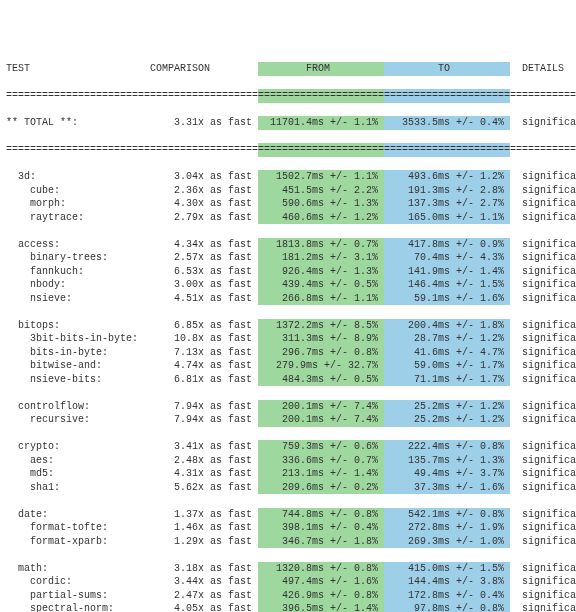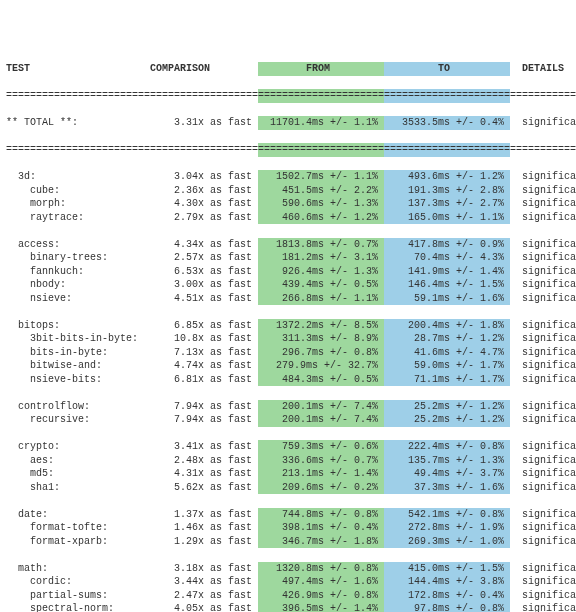--- a/index.html
+++ b/index.html
@@ -13,21 +13,21 @@
     white-space: pre;
   }
   .hl-from { background: #9ed89e; }
   .hl-to { background: #9ecfe8; }
   
   .c-test    { display: inline-block; width: 24ch; }
   .c-comp    { display: inline-block; width: 18ch; }
   .c-from    { display: inline-block; width: 21ch; text-align: left; }
   .c-to      { display: inline-block; width: 21ch; text-align: left; }
   .c-det     { display: inline-block; width: 14ch; }
-  .hdr { font-weight: bold; }
+  .hdr { font-weight: normal; }
   .row { display: block; height: 13.5px; }
   .sep { letter-spacing: 0; color:#333; }
 </style>
 </head>
 <body>
 
 
 
 <div id="root"><span class="row hdr"><span class="c-test">TEST                    </span><span class="c-comp">COMPARISON        </span><span class="c-from hl-from">        FROM         </span><span class="c-to hl-to">         TO          </span><span class="c-det">  DETAILS</span></span><span class="row"><span class="c-test"></span><span class="c-comp"></span><span class="c-from hl-from"></span><span class="c-to hl-to"></span><span class="c-det"></span></span><span class="row sep"><span class="c-test">========================</span><span class="c-comp">==================</span><span class="c-from hl-from">=====================</span><span class="c-to hl-to">=====================</span><span class="c-det">==============</span></span><span class="row"><span class="c-test"></span><span class="c-comp"></span><span class="c-from hl-from"></span><span class="c-to hl-to"></span><span class="c-det"></span></span><span class="row"><span class="c-test">** TOTAL **:            </span><span class="c-comp">    3.31x as fast </span><span class="c-from hl-from">  11701.4ms +/- 1.1% </span><span class="c-to hl-to">   3533.5ms +/- 0.4% </span><span class="c-det">  significant</span></span><span class="row"><span class="c-test"></span><span class="c-comp"></span><span class="c-from hl-from"></span><span class="c-to hl-to"></span><span class="c-det"></span></span><span class="row sep"><span class="c-test">========================</span><span class="c-comp">==================</span><span class="c-from hl-from">=====================</span><span class="c-to hl-to">=====================</span><span class="c-det">==============</span></span><span class="row"><span class="c-test"></span><span class="c-comp"></span><span class="c-from hl-from"></span><span class="c-to hl-to"></span><span class="c-det"></span></span><span class="row"><span class="c-test">  3d:                   </span><span class="c-comp">    3.04x as fast </span><span class="c-from hl-from">   1502.7ms +/- 1.1% </span><span class="c-to hl-to">    493.6ms +/- 1.2% </span><span class="c-det">  significant</span></span><span class="row"><span class="c-test">    cube:               </span><span class="c-comp">    2.36x as fast </span><span class="c-from hl-from">    451.5ms +/- 2.2% </span><span class="c-to hl-to">    191.3ms +/- 2.8% </span><span class="c-det">  significant</span></span><span class="row"><span class="c-test">    morph:              </span><span class="c-comp">    4.30x as fast </span><span class="c-from hl-from">    590.6ms +/- 1.3% </span><span class="c-to hl-to">    137.3ms +/- 2.7% </span><span class="c-det">  significant</span></span><span class="row"><span class="c-test">    raytrace:           </span><span class="c-comp">    2.79x as fast </span><span class="c-from hl-from">    460.6ms +/- 1.2% </span><span class="c-to hl-to">    165.0ms +/- 1.1% </span><span class="c-det">  significant</span></span><span class="row"><span class="c-test"></span><span class="c-comp"></span><span class="c-from hl-from"></span><span class="c-to hl-to"></span><span class="c-det"></span></span><span class="row"><span class="c-test">  access:               </span><span class="c-comp">    4.34x as fast </span><span class="c-from hl-from">   1813.8ms +/- 0.7% </span><span class="c-to hl-to">    417.8ms +/- 0.9% </span><span class="c-det">  significant</span></span><span class="row"><span class="c-test">    binary-trees:       </span><span class="c-comp">    2.57x as fast </span><span class="c-from hl-from">    181.2ms +/- 3.1% </span><span class="c-to hl-to">     70.4ms +/- 4.3% </span><span class="c-det">  significant</span></span><span class="row"><span class="c-test">    fannkuch:           </span><span class="c-comp">    6.53x as fast </span><span class="c-from hl-from">    926.4ms +/- 1.3% </span><span class="c-to hl-to">    141.9ms +/- 1.4% </span><span class="c-det">  significant</span></span><span class="row"><span class="c-test">    nbody:              </span><span class="c-comp">    3.00x as fast </span><span class="c-from hl-from">    439.4ms +/- 0.5% </span><span class="c-to hl-to">    146.4ms +/- 1.5% </span><span class="c-det">  significant</span></span><span class="row"><span class="c-test">    nsieve:             </span><span class="c-comp">    4.51x as fast </span><span class="c-from hl-from">    266.8ms +/- 1.1% </span><span class="c-to hl-to">     59.1ms +/- 1.6% </span><span class="c-det">  significant</span></span><span class="row"><span class="c-test"></span><span class="c-comp"></span><span class="c-from hl-from"></span><span class="c-to hl-to"></span><span class="c-det"></span></span><span class="row"><span class="c-test">  bitops:               </span><span class="c-comp">    6.85x as fast </span><span class="c-from hl-from">   1372.2ms +/- 8.5% </span><span class="c-to hl-to">    200.4ms +/- 1.8% </span><span class="c-det">  significant</span></span><span class="row"><span class="c-test">    3bit-bits-in-byte:  </span><span class="c-comp">    10.8x as fast </span><span class="c-from hl-from">    311.3ms +/- 8.9% </span><span class="c-to hl-to">     28.7ms +/- 1.2% </span><span class="c-det">  significant</span></span><span class="row"><span class="c-test">    bits-in-byte:       </span><span class="c-comp">    7.13x as fast </span><span class="c-from hl-from">    296.7ms +/- 0.8% </span><span class="c-to hl-to">     41.6ms +/- 4.7% </span><span class="c-det">  significant</span></span><span class="row"><span class="c-test">    bitwise-and:        </span><span class="c-comp">    4.74x as fast </span><span class="c-from hl-from">   279.9ms +/- 32.7% </span><span class="c-to hl-to">     59.0ms +/- 1.7% </span><span class="c-det">  significant</span></span><span class="row"><span class="c-test">    nsieve-bits:        </span><span class="c-comp">    6.81x as fast </span><span class="c-from hl-from">    484.3ms +/- 0.5% </span><span class="c-to hl-to">     71.1ms +/- 1.7% </span><span class="c-det">  significant</span></span><span class="row"><span class="c-test"></span><span class="c-comp"></span><span class="c-from hl-from"></span><span class="c-to hl-to"></span><span class="c-det"></span></span><span class="row"><span class="c-test">  controlflow:          </span><span class="c-comp">    7.94x as fast </span><span class="c-from hl-from">    200.1ms +/- 7.4% </span><span class="c-to hl-to">     25.2ms +/- 1.2% </span><span class="c-det">  significant</span></span><span class="row"><span class="c-test">    recursive:          </span><span class="c-comp">    7.94x as fast </span><span class="c-from hl-from">    200.1ms +/- 7.4% </span><span class="c-to hl-to">     25.2ms +/- 1.2% </span><span class="c-det">  significant</span></span><span class="row"><span class="c-test"></span><span class="c-comp"></span><span class="c-from hl-from"></span><span class="c-to hl-to"></span><span class="c-det"></span></span><span class="row"><span class="c-test">  crypto:               </span><span class="c-comp">    3.41x as fast </span><span class="c-from hl-from">    759.3ms +/- 0.6% </span><span class="c-to hl-to">    222.4ms +/- 0.8% </span><span class="c-det">  significant</span></span><span class="row"><span class="c-test">    aes:                </span><span class="c-comp">    2.48x as fast </span><span class="c-from hl-from">    336.6ms +/- 0.7% </span><span class="c-to hl-to">    135.7ms +/- 1.3% </span><span class="c-det">  significant</span></span><span class="row"><span class="c-test">    md5:                </span><span class="c-comp">    4.31x as fast </span><span class="c-from hl-from">    213.1ms +/- 1.4% </span><span class="c-to hl-to">     49.4ms +/- 3.7% </span><span class="c-det">  significant</span></span><span class="row"><span class="c-test">    sha1:               </span><span class="c-comp">    5.62x as fast </span><span class="c-from hl-from">    209.6ms +/- 0.2% </span><span class="c-to hl-to">     37.3ms +/- 1.6% </span><span class="c-det">  significant</span></span><span class="row"><span class="c-test"></span><span class="c-comp"></span><span class="c-from hl-from"></span><span class="c-to hl-to"></span><span class="c-det"></span></span><span class="row"><span class="c-test">  date:                 </span><span class="c-comp">    1.37x as fast </span><span class="c-from hl-from">    744.8ms +/- 0.8% </span><span class="c-to hl-to">    542.1ms +/- 0.8% </span><span class="c-det">  significant</span></span><span class="row"><span class="c-test">    format-tofte:       </span><span class="c-comp">    1.46x as fast </span><span class="c-from hl-from">    398.1ms +/- 0.4% </span><span class="c-to hl-to">    272.8ms +/- 1.9% </span><span class="c-det">  significant</span></span><span class="row"><span class="c-test">    format-xparb:       </span><span class="c-comp">    1.29x as fast </span><span class="c-from hl-from">    346.7ms +/- 1.8% </span><span class="c-to hl-to">    269.3ms +/- 1.0% </span><span class="c-det">  significant</span></span><span class="row"><span class="c-test"></span><span class="c-comp"></span><span class="c-from hl-from"></span><span class="c-to hl-to"></span><span class="c-det"></span></span><span class="row"><span class="c-test">  math:                 </span><span class="c-comp">    3.18x as fast </span><span class="c-from hl-from">   1320.8ms +/- 0.8% </span><span class="c-to hl-to">    415.0ms +/- 1.5% </span><span class="c-det">  significant</span></span><span class="row"><span class="c-test">    cordic:             </span><span class="c-comp">    3.44x as fast </span><span class="c-from hl-from">    497.4ms +/- 1.6% </span><span class="c-to hl-to">    144.4ms +/- 3.8% </span><span class="c-det">  significant</span></span><span class="row"><span class="c-test">    partial-sums:       </span><span class="c-comp">    2.47x as fast </span><span class="c-from hl-from">    426.9ms +/- 0.8% </span><span class="c-to hl-to">    172.8ms +/- 0.4% </span><span class="c-det">  significant</span></span><span class="row"><span class="c-test">    spectral-norm:      </span><span class="c-comp">    4.05x as fast </span><span class="c-from hl-from">    396.5ms +/- 1.4% </span><span class="c-to hl-to">     97.8ms +/- 0.8% </span><span class="c-det">  significant</span></span></div>
 

